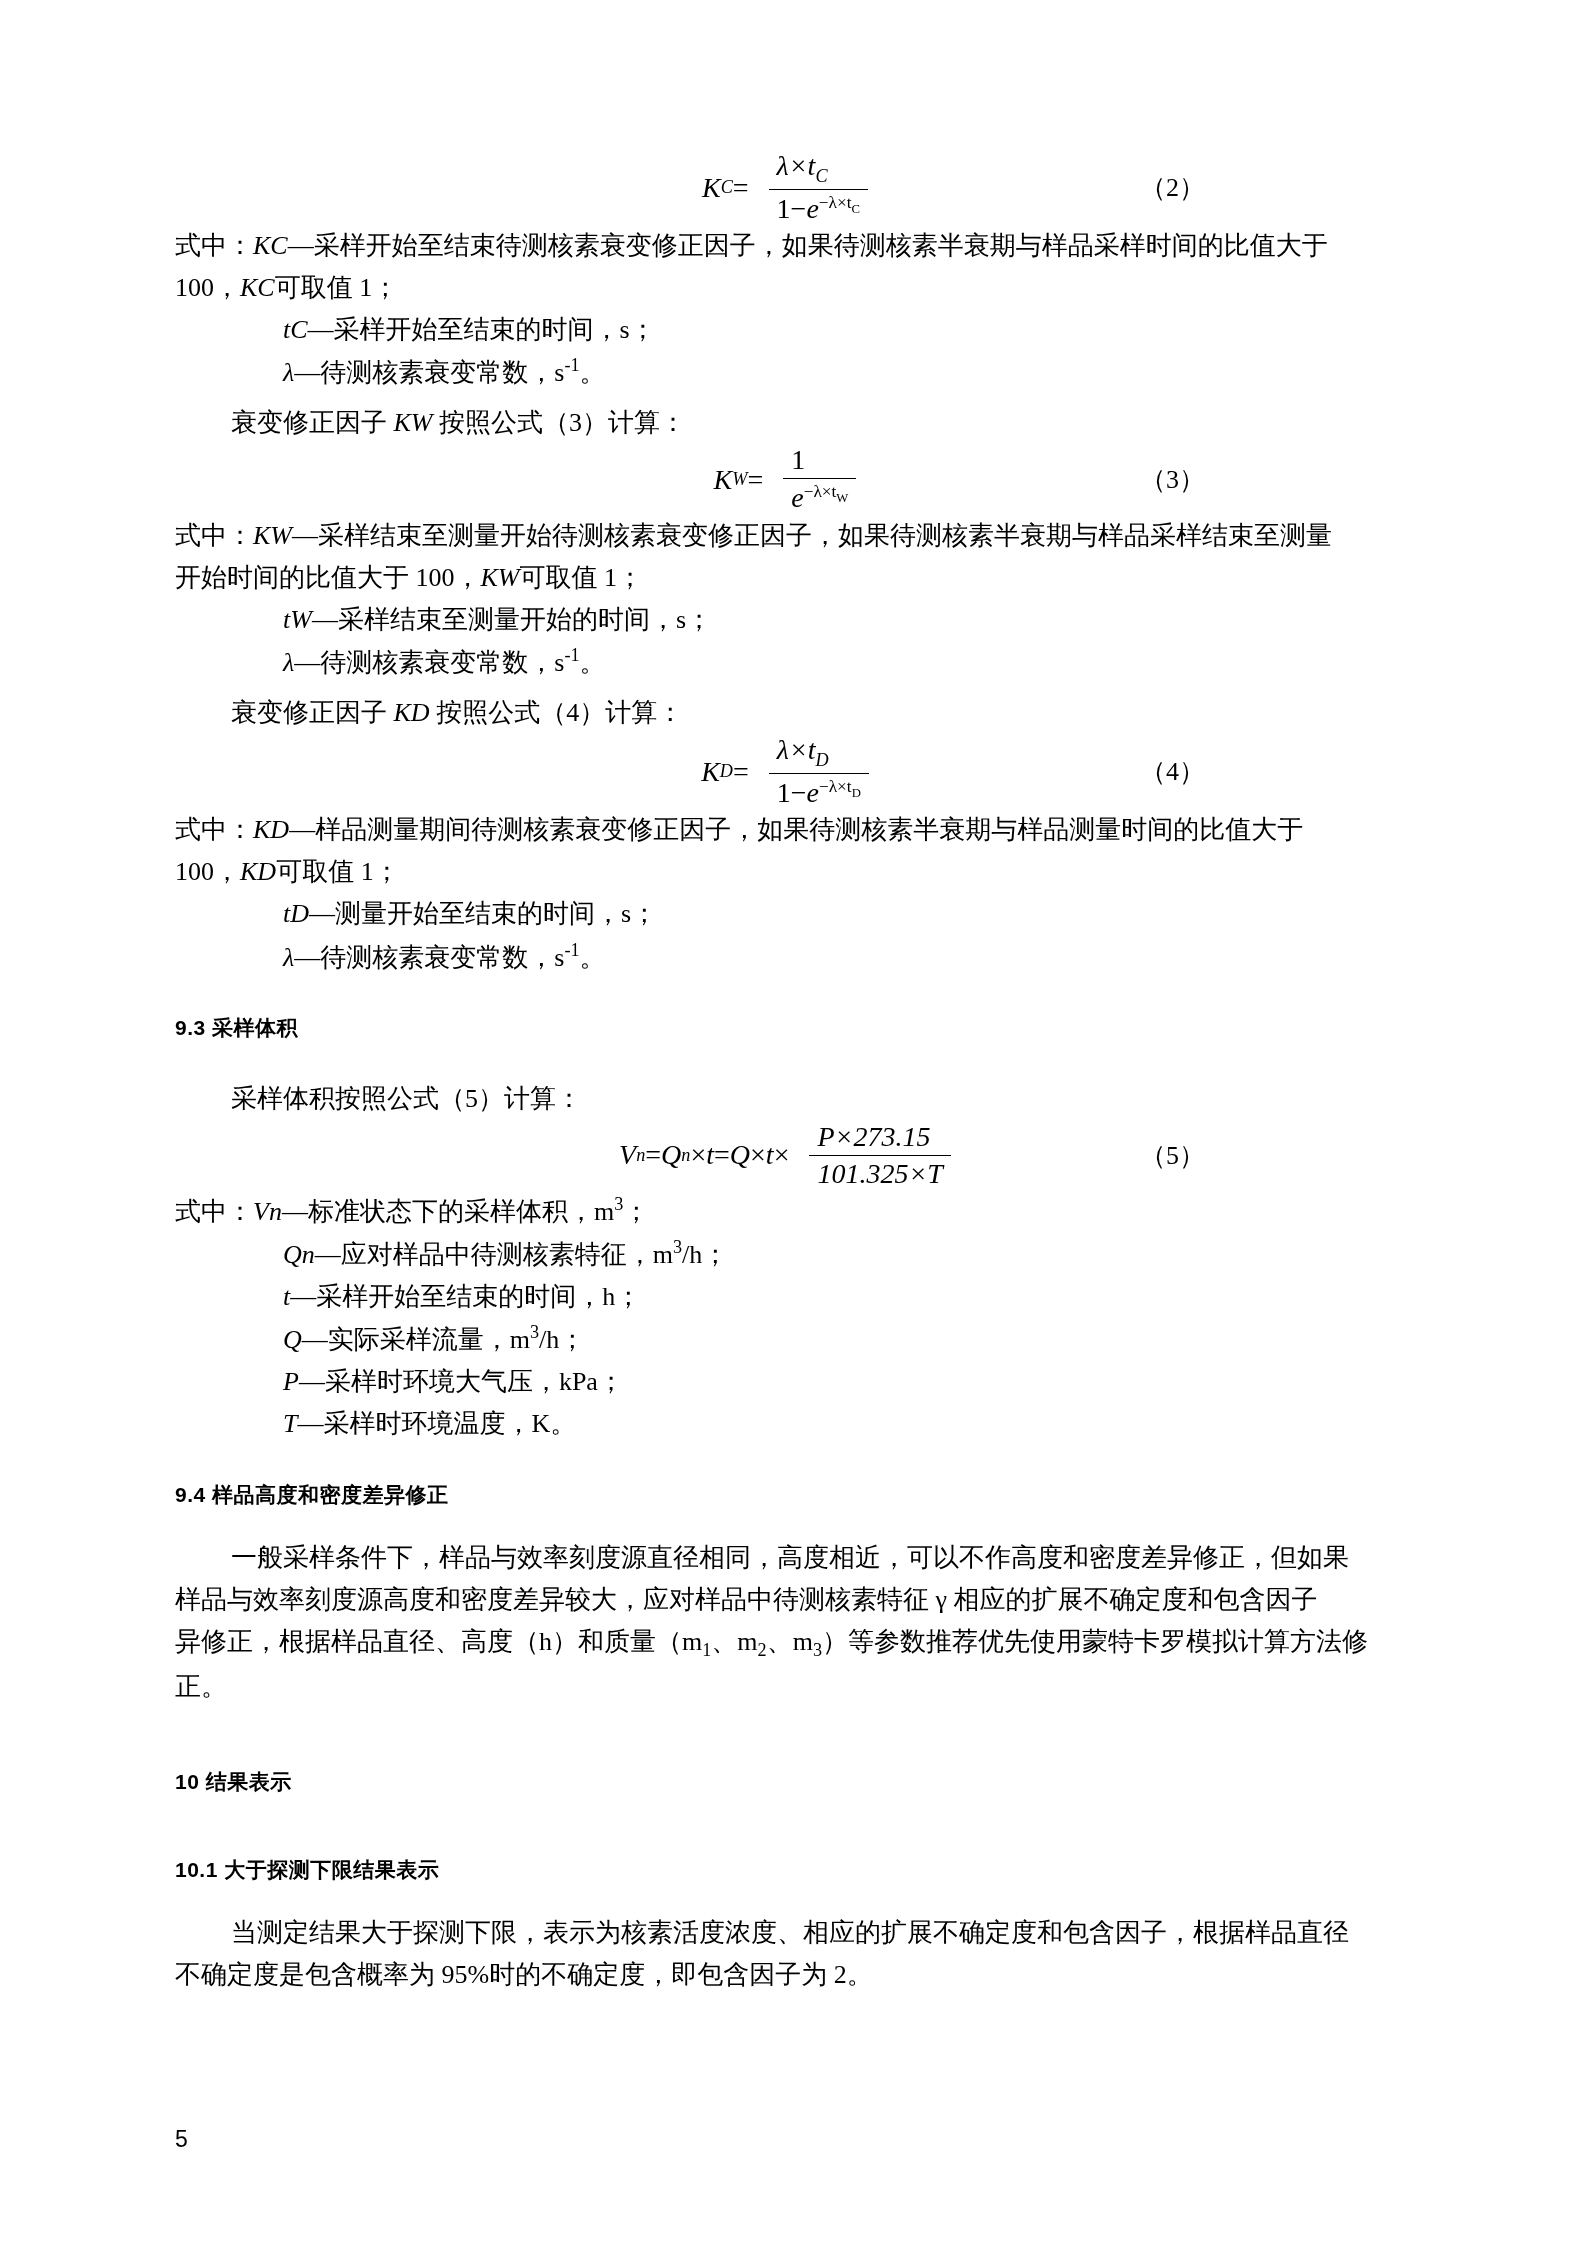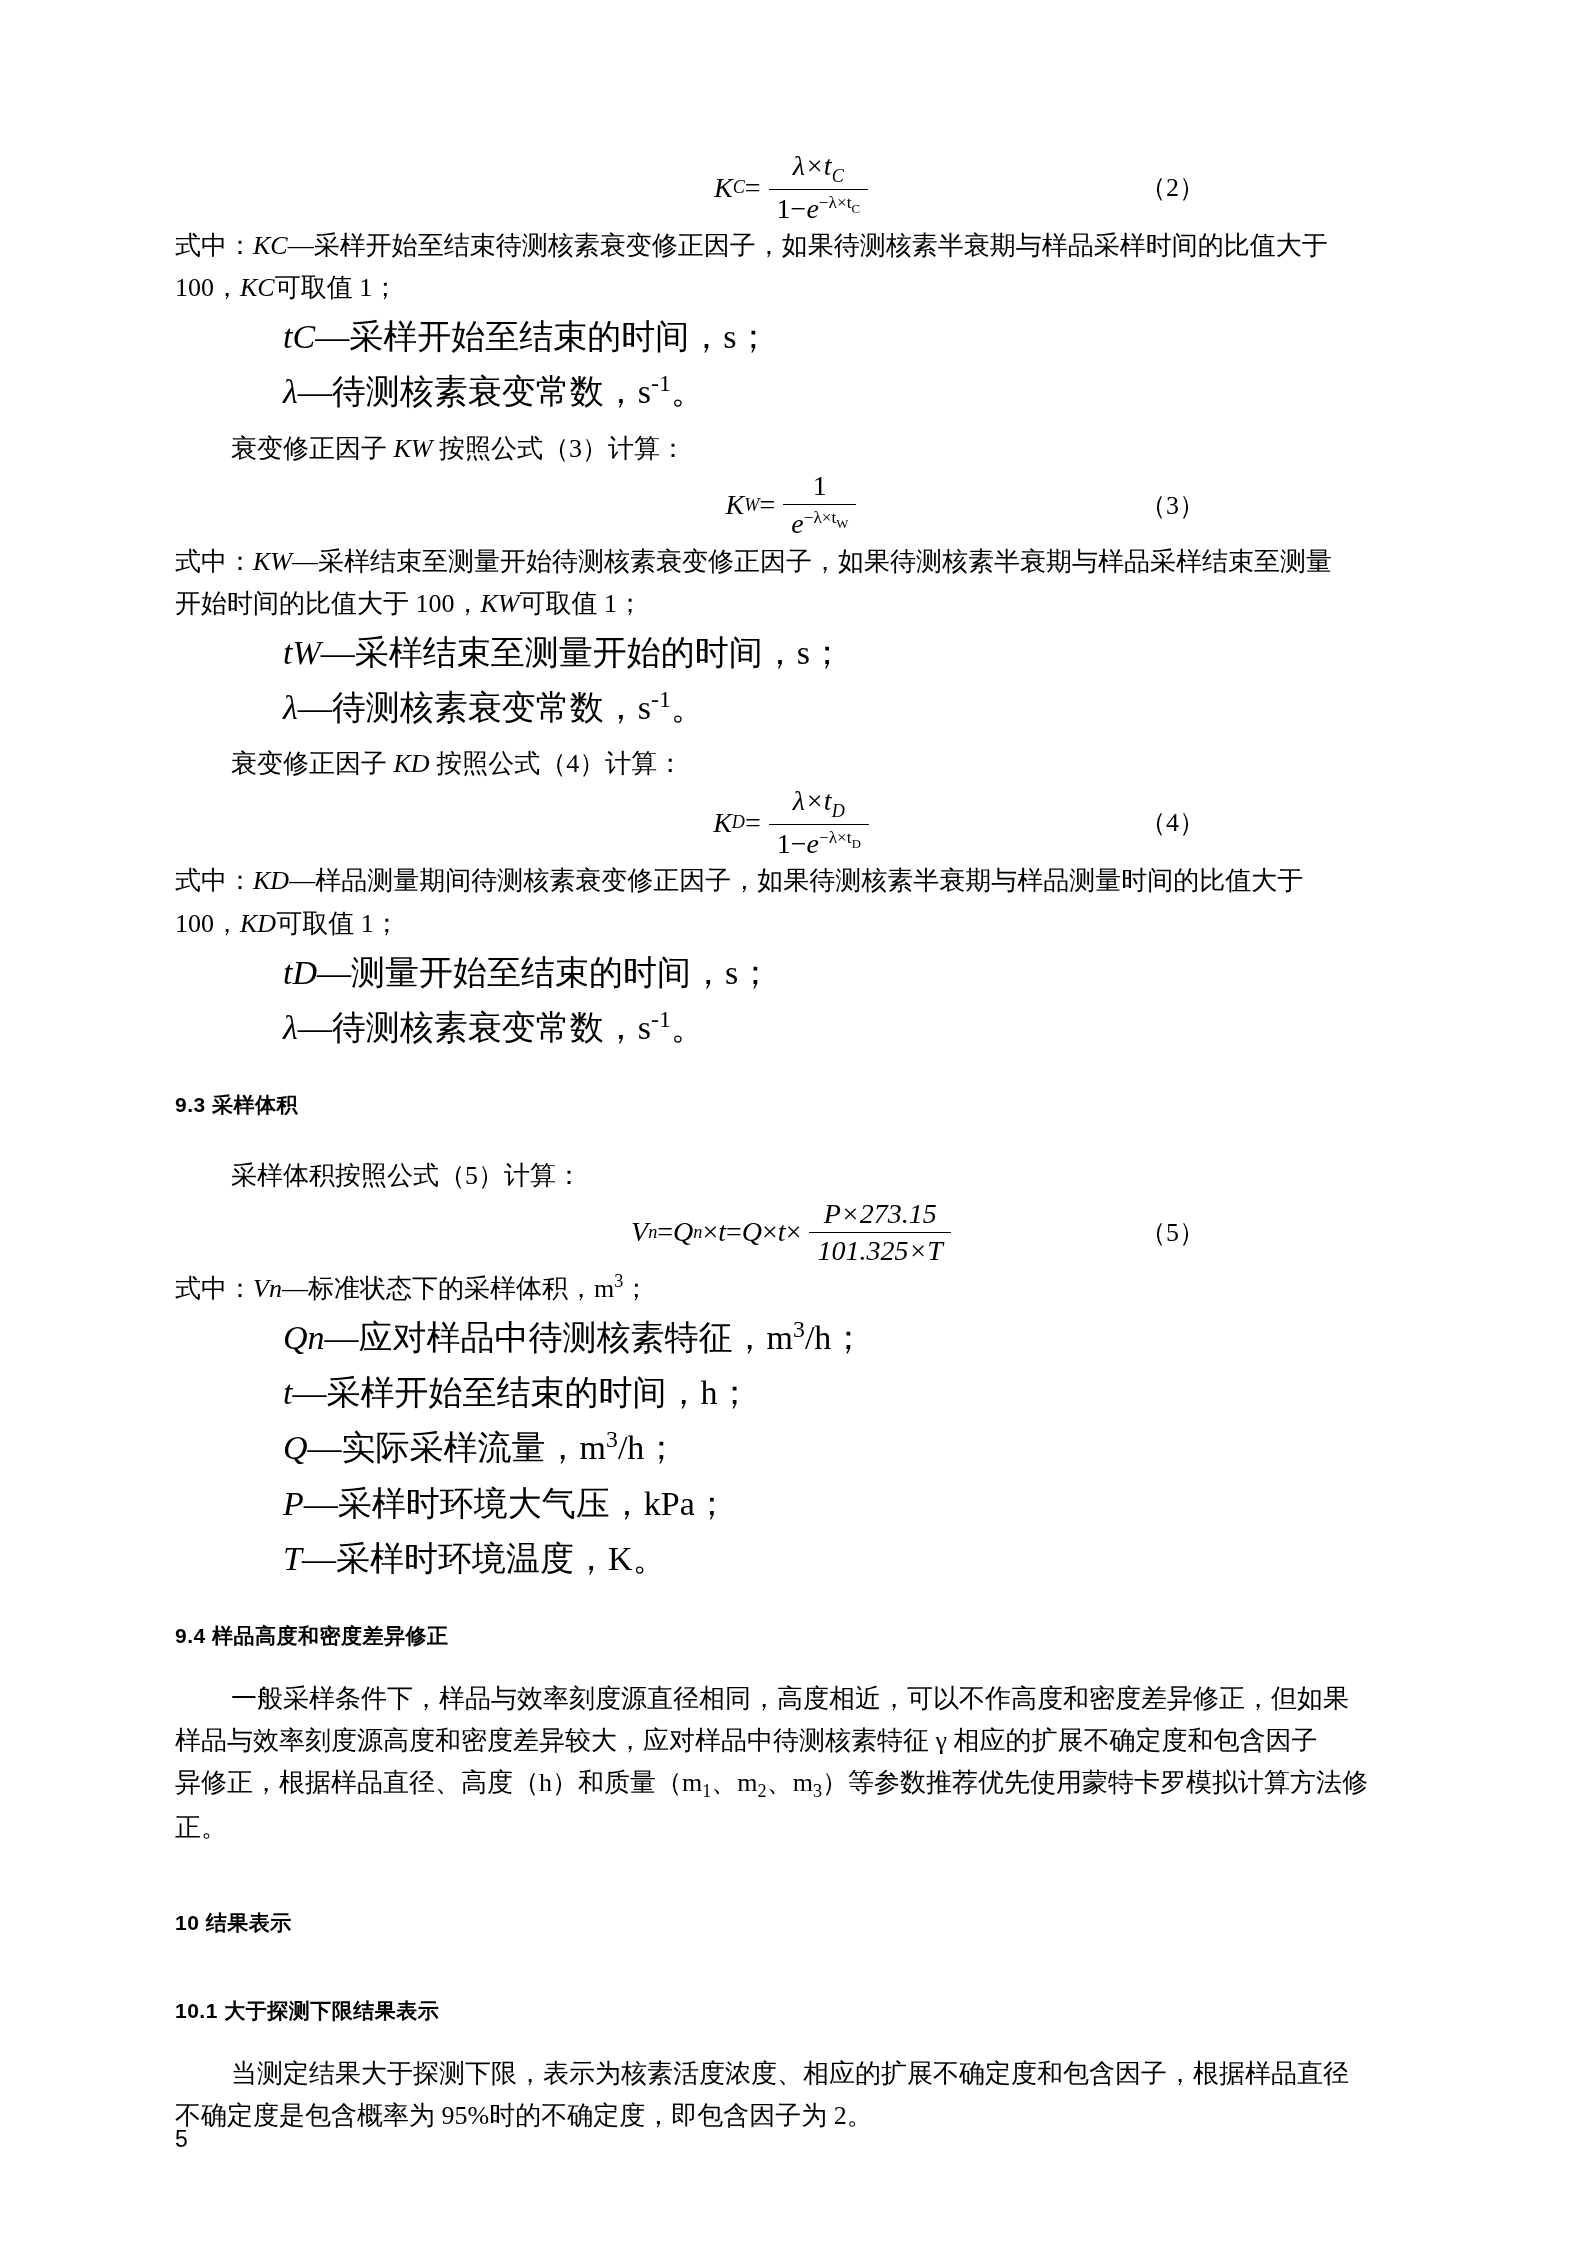--- a/index.html
+++ b/index.html
@@ -76,23 +76,23 @@
     vertical-align: sub;
     font-style: italic;
   }
   .sup {
     font-size: 0.65em;
     vertical-align: super;
   }
   .frac {
     display: inline-flex;
     flex-direction: column;
-    align-items: center;
+    align-items: flex-start;
     vertical-align: middle;
-    margin: 0 8px;
+    margin: 0 20px;
     line-height: 1.15;
   }
   .frac .num {
     padding: 0 8px 2px 8px;
   }
   .frac .den {
     border-top: 1.3px solid #000;
     padding: 2px 8px 0 8px;
   }
   .small-it {
@@ -107,21 +107,21 @@
   .unit-sup {
     font-size: 0.7em;
     vertical-align: super;
   }
   .unit-sub {
     font-size: 0.7em;
     vertical-align: sub;
   }
 
   .defs-line {
-    font-size: 34px;
+    font-size: 26px;
     line-height: 1.62;
     padding-left: 108px;
   }
 
   .page-num {
     position: absolute;
     left: 175px;
     bottom: 92px;
     font-family: "Liberation Sans", sans-serif;
     font-size: 23px;

